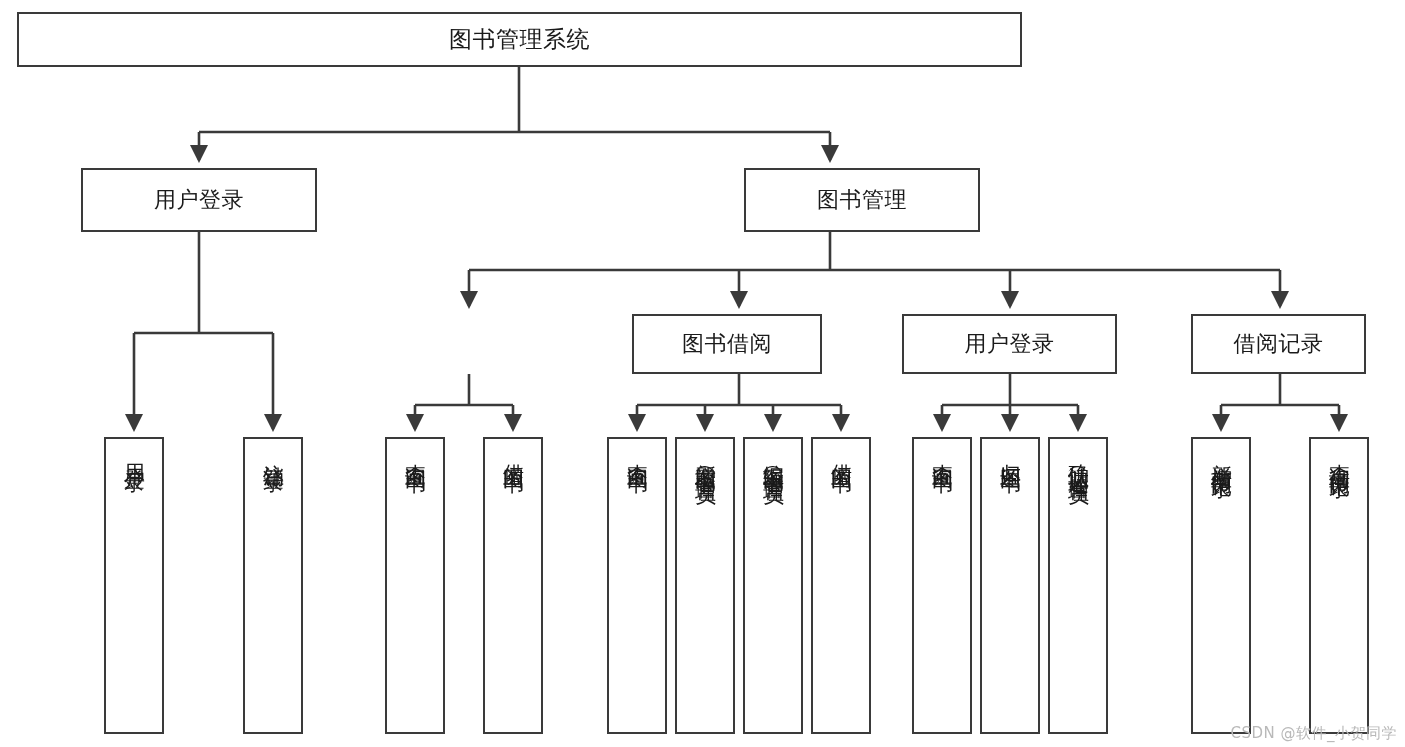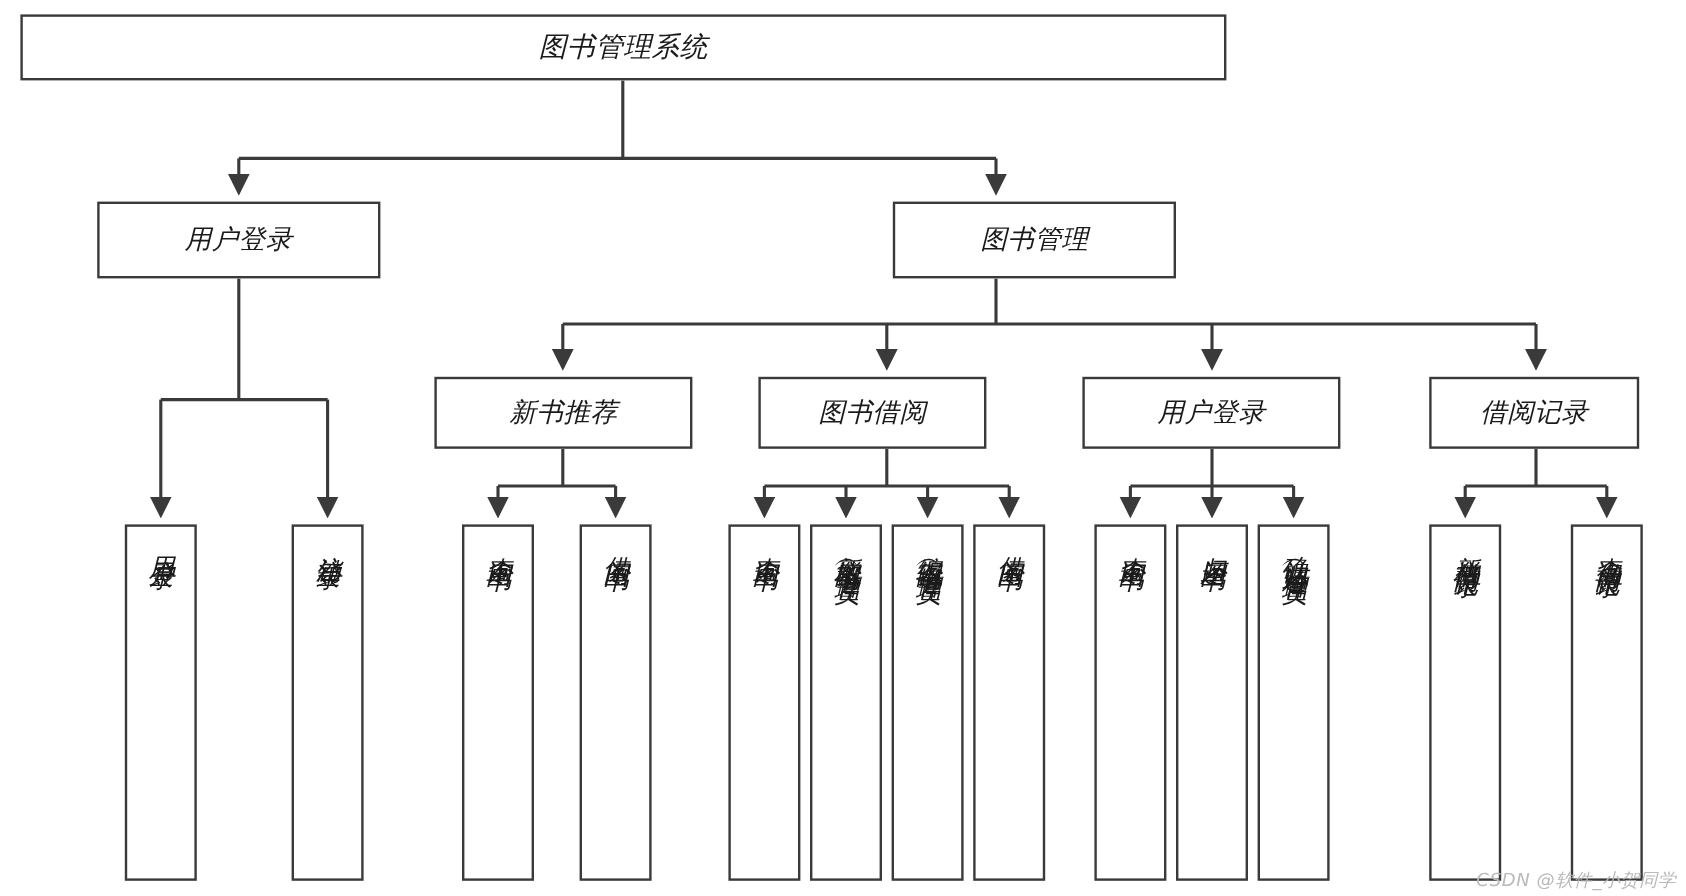--- a/index.html
+++ b/index.html
@@ -10,21 +10,20 @@
   }
   body {
     font-family: "DejaVu Sans", "Liberation Sans", sans-serif;
   }
   #diagram-root {
     position: relative;
     width: 1405px;
     height: 747px;
     background: #ffffff;
     overflow: hidden;
-    font-style: italic;
   }
   #edge-layer {
     position: absolute;
     left: 0;
     top: 0;
     width: 1405px;
     height: 747px;
     pointer-events: none;
   }
   .node {
@@ -128,23 +127,20 @@
     <span>图书管理系统</span>
   </div>
 
   <div class="node node-h" style="left:81px; top:168px; width:236px; height:64px;">
     <span>用户登录</span>
   </div>
   <div class="node node-h" style="left:744px; top:168px; width:236px; height:64px;">
     <span>图书管理</span>
   </div>
 
-  <div class="node node-h" style="left:362px; top:314px; width:215px; height:60px;">
-    <span>新书推荐</span>
-  </div>
   <div class="node node-h" style="left:632px; top:314px; width:190px; height:60px;">
     <span>图书借阅</span>
   </div>
   <div class="node node-h" style="left:902px; top:314px; width:215px; height:60px;">
     <span>用户登录</span>
   </div>
   <div class="node node-h" style="left:1172px; top:314px; width:175px; height:60px;margin-left:19px;">
     <span>借阅记录</span>
   </div>
 

